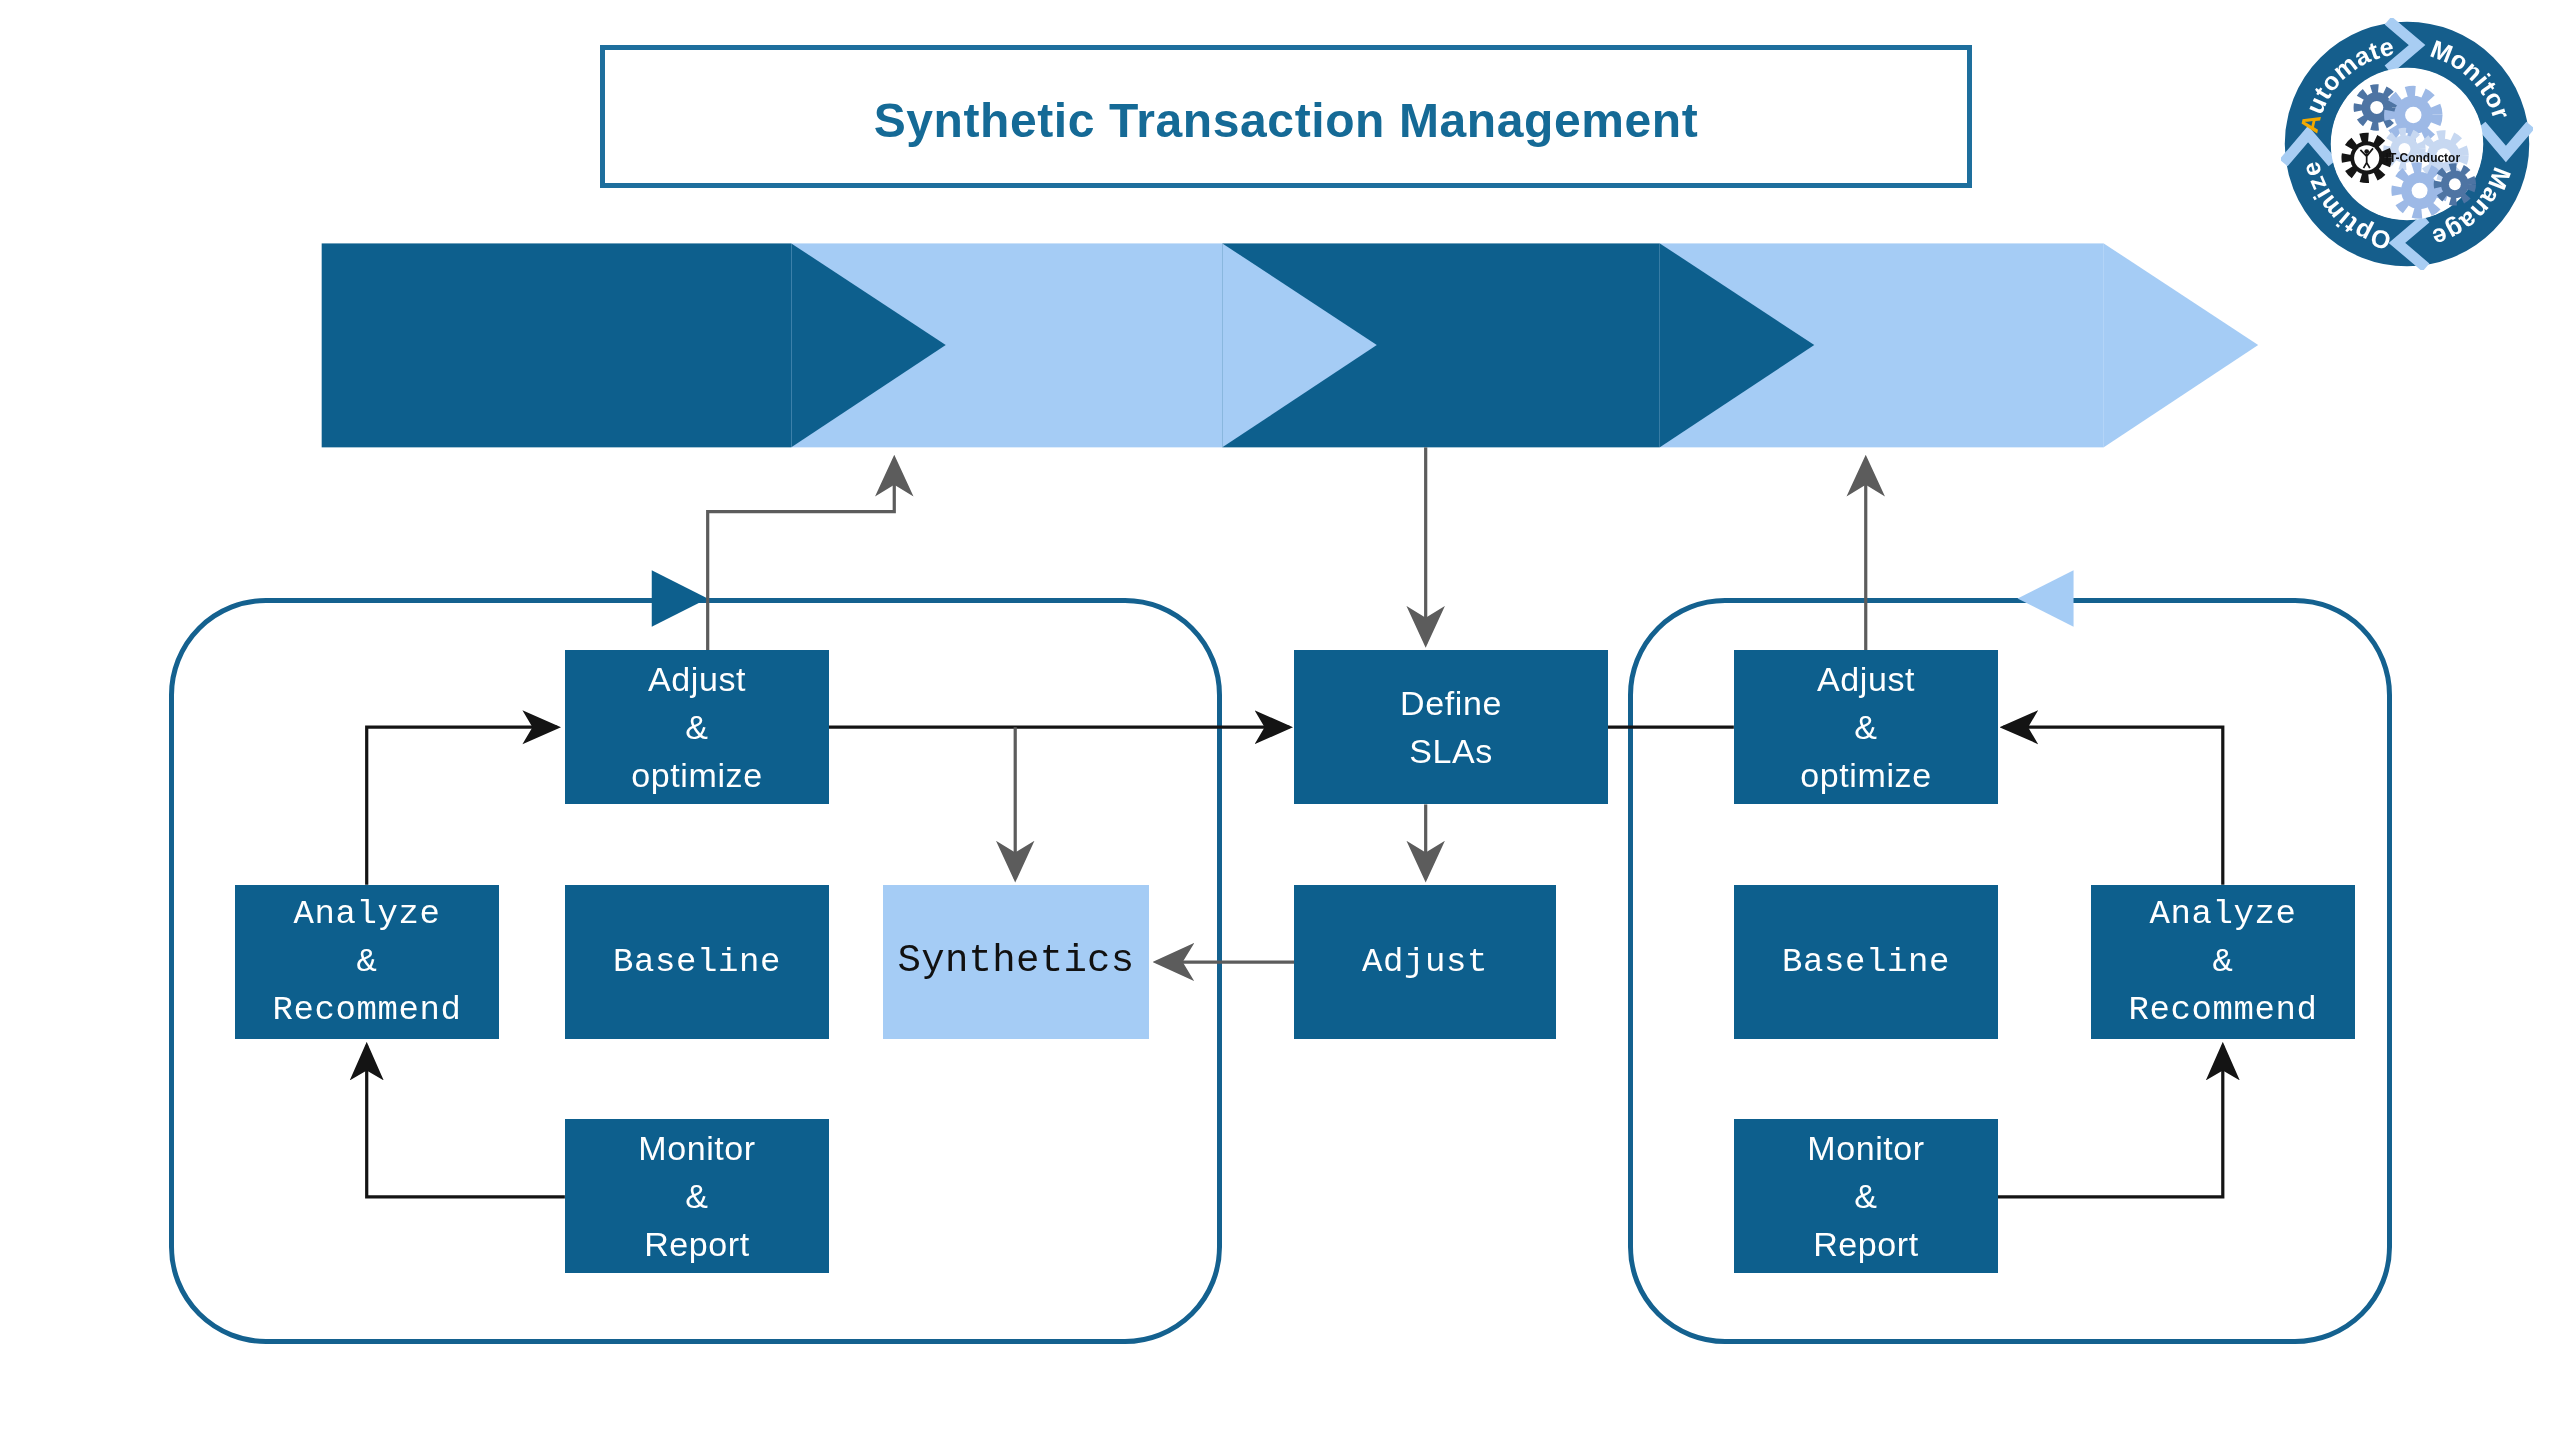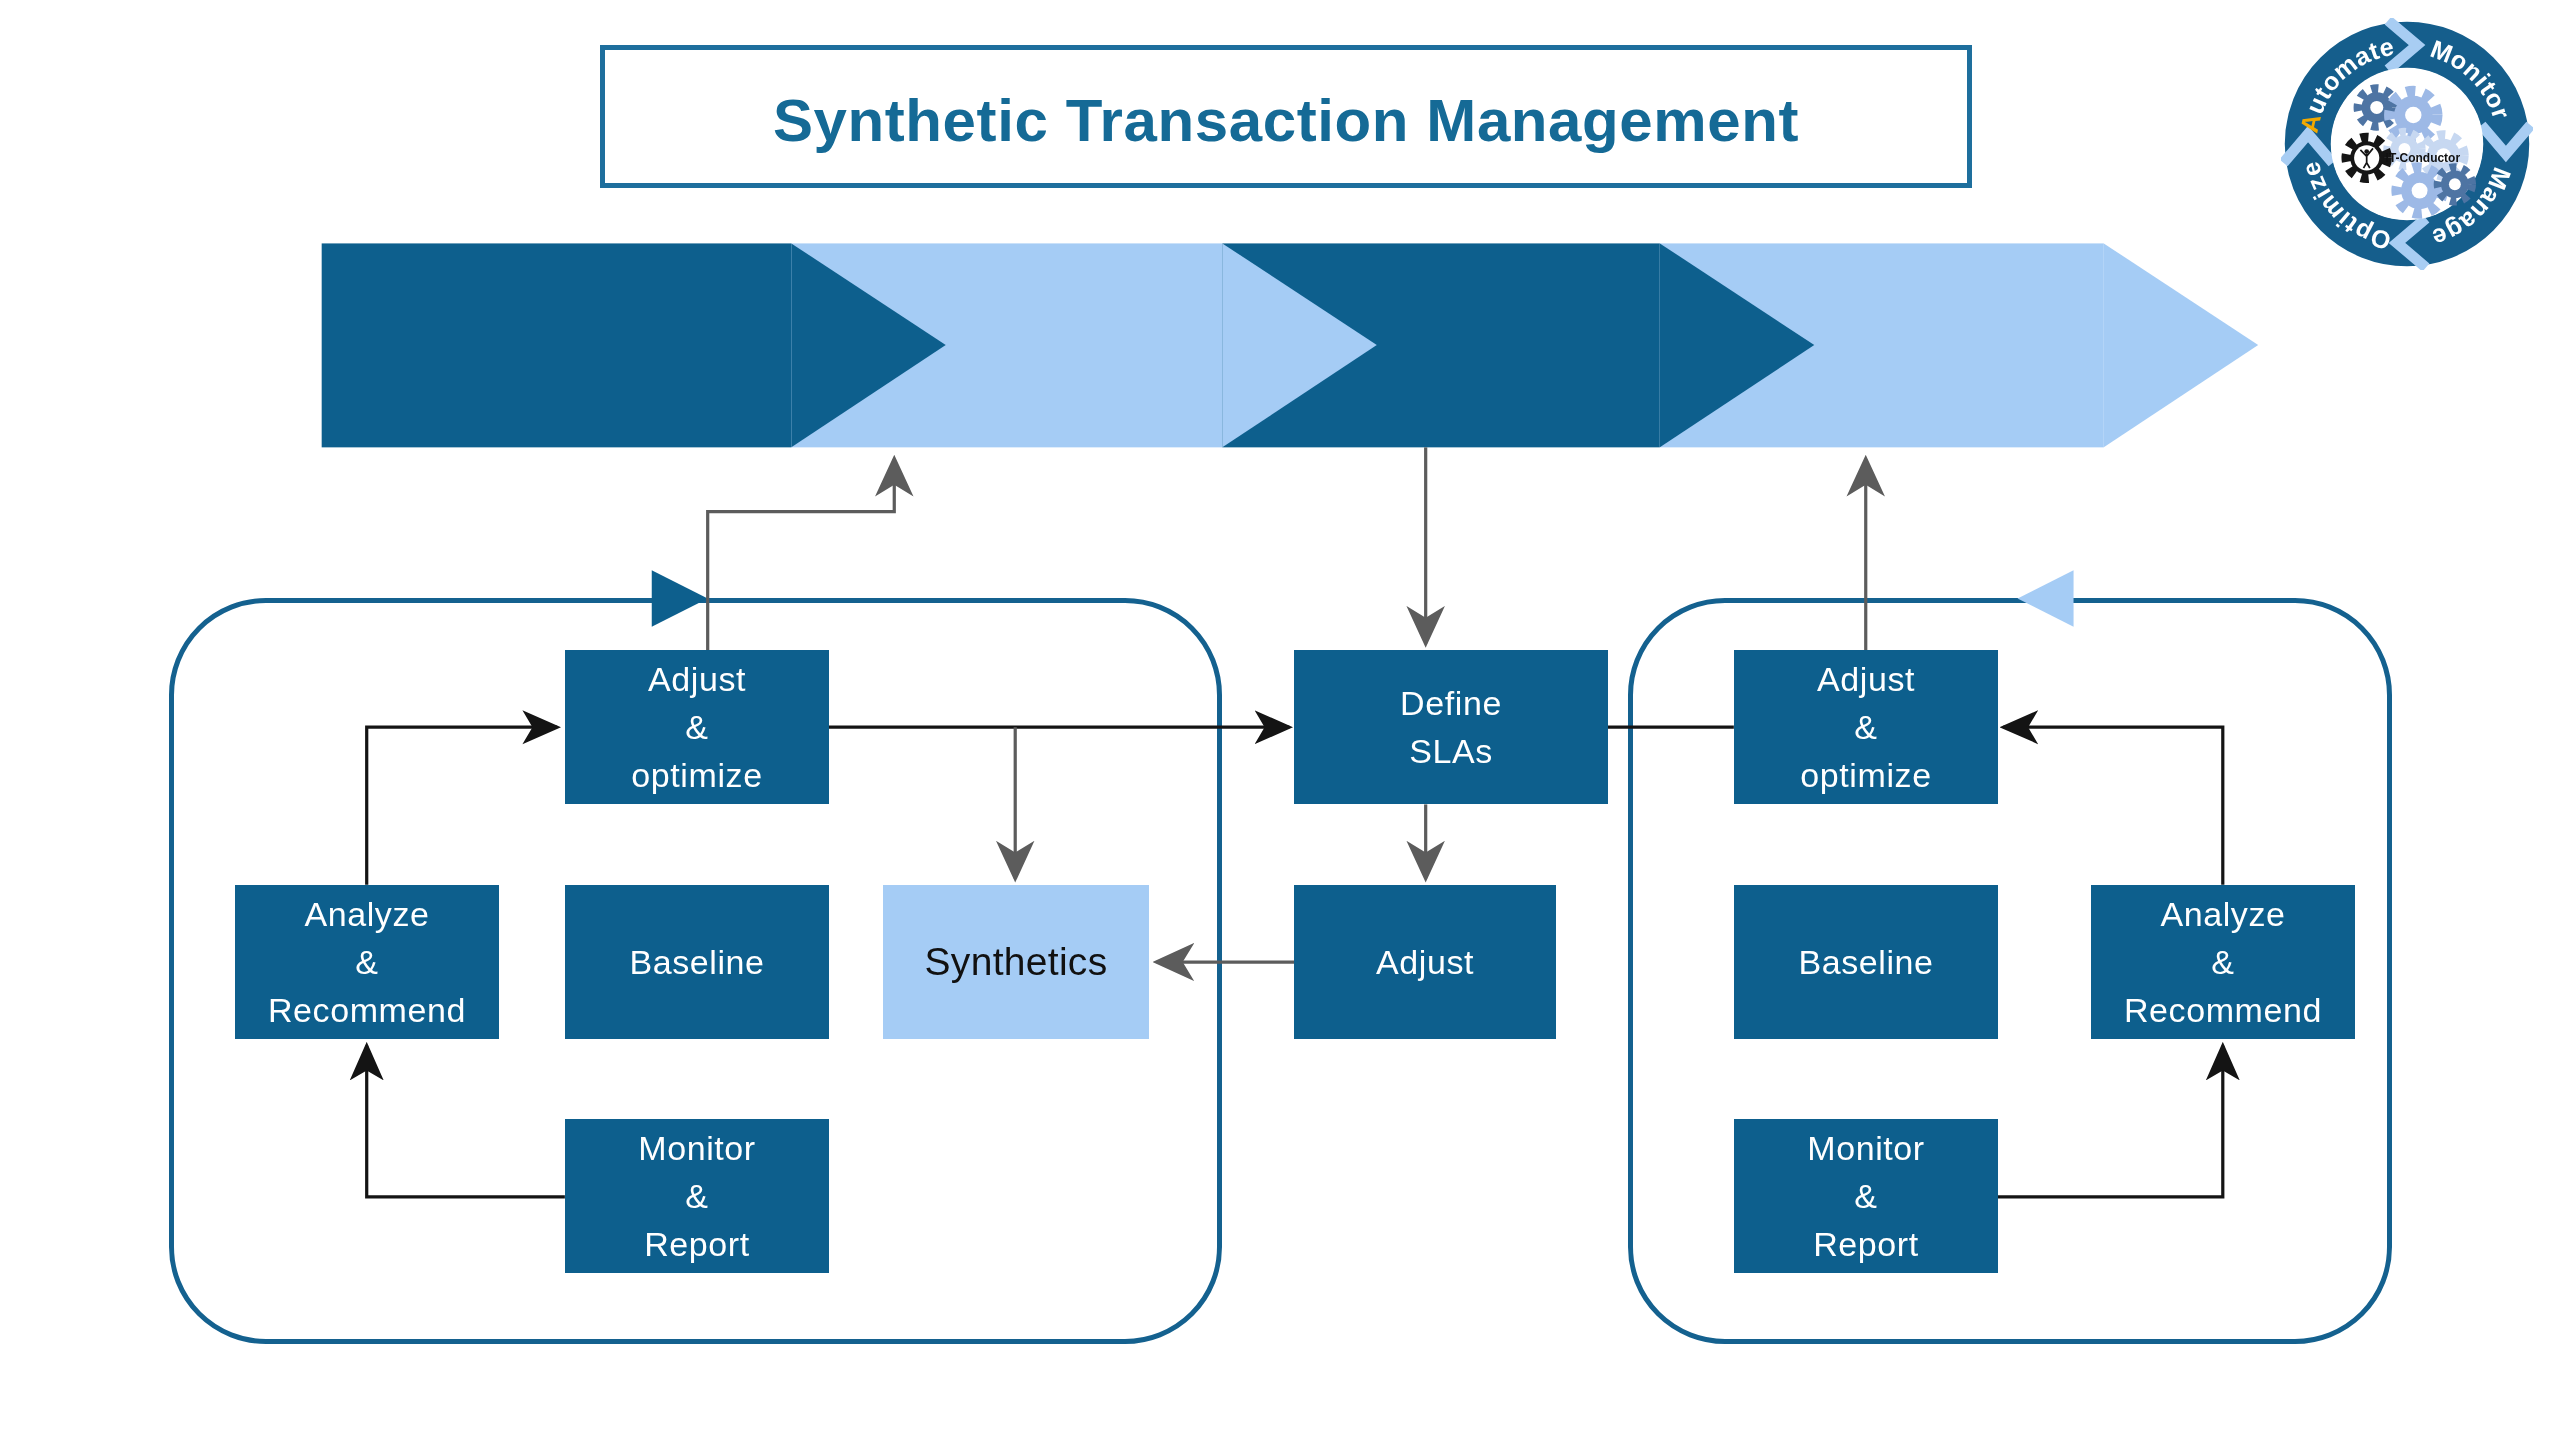--- a/index.html
+++ b/index.html
@@ -13,21 +13,21 @@
     --steel:#4e74a3;
     --peri:#9db9e6;
     --pale:#c7d8f1;
   }
   html,body{margin:0;padding:0;background:#fff;}
   #stage{position:relative;width:2576px;height:1448px;background:#ffffff;overflow:hidden;
          font-family:"Liberation Sans", sans-serif;}
   
   .title-box{position:absolute;left:600px;top:45px;width:1372px;height:143px;
     border:5.1px solid #1e6f9d;box-sizing:border-box;display:flex;align-items:center;justify-content:center;}
-  .title-text{font-size:60px;font-weight:bold;color:var(--titleblue);letter-spacing:0.6px;white-space:nowrap;margin-top:8px;}
+  .title-text{font-size:48px;font-weight:bold;color:var(--titleblue);letter-spacing:0.6px;white-space:nowrap;margin-top:8px;}
   
   .stage-label{position:absolute;top:243px;height:204px;width:335px;display:flex;align-items:center;justify-content:center;
     color:#fff;font-size:62px;font-weight:bold;pointer-events:none;}
   
   .loop{position:absolute;top:598px;height:746px;border:5.1px solid var(--outline);
     border-radius:97px;box-sizing:border-box;background:transparent;}
   #loop-left{left:169px;width:1053px;}
   #loop-right{left:1628px;width:764px;}
   
   #overlay{position:absolute;left:0;top:0;width:2576px;height:1448px;z-index:3;}
@@ -36,21 +36,21 @@
   .conn{fill:none;stroke-linejoin:miter;}
   .conn.black{stroke:var(--black);stroke-width:5px;}
   .conn.gray{stroke:var(--gray);stroke-width:5px;}
   
   .node{position:absolute;display:flex;align-items:center;justify-content:center;text-align:center;z-index:4;
     background:var(--dark);color:#fff;}
   .node-label{white-space:pre-line;font-size:34px;line-height:1.42;font-weight:400;letter-spacing:0.6px;}
   .node--light{background:var(--light);color:#111;text-align:right;}
   .node--light .node-label{font-size:39px;letter-spacing:0.3px;}
   .row1{top:650px;height:154px;}
-  .row2{top:885px;height:154px;}
+  .row2{top:885px;height:154px;font-family:Liberation Mono, monospace;}
   .row3{top:1119px;height:154px;}
   
   #logo{position:absolute;left:2281px;top:18px;width:252px;height:252px;z-index:5;}
   .ring-word{font-size:40px;font-weight:bold;fill:#ffffff;letter-spacing:3px;font-family:"Liberation Sans",sans-serif;}
   .teeth-steel{fill:none;stroke:var(--steel);stroke-width:12;stroke-dasharray:10 9;}
   .body-steel{fill:var(--steel);}
   .teeth-peri{fill:none;stroke:var(--peri);stroke-width:12;stroke-dasharray:10 9;}
   .body-peri{fill:var(--peri);}
   .teeth-pale{fill:none;stroke:var(--pale);stroke-width:12;stroke-dasharray:10 9;}
   .body-pale{fill:var(--pale);}

